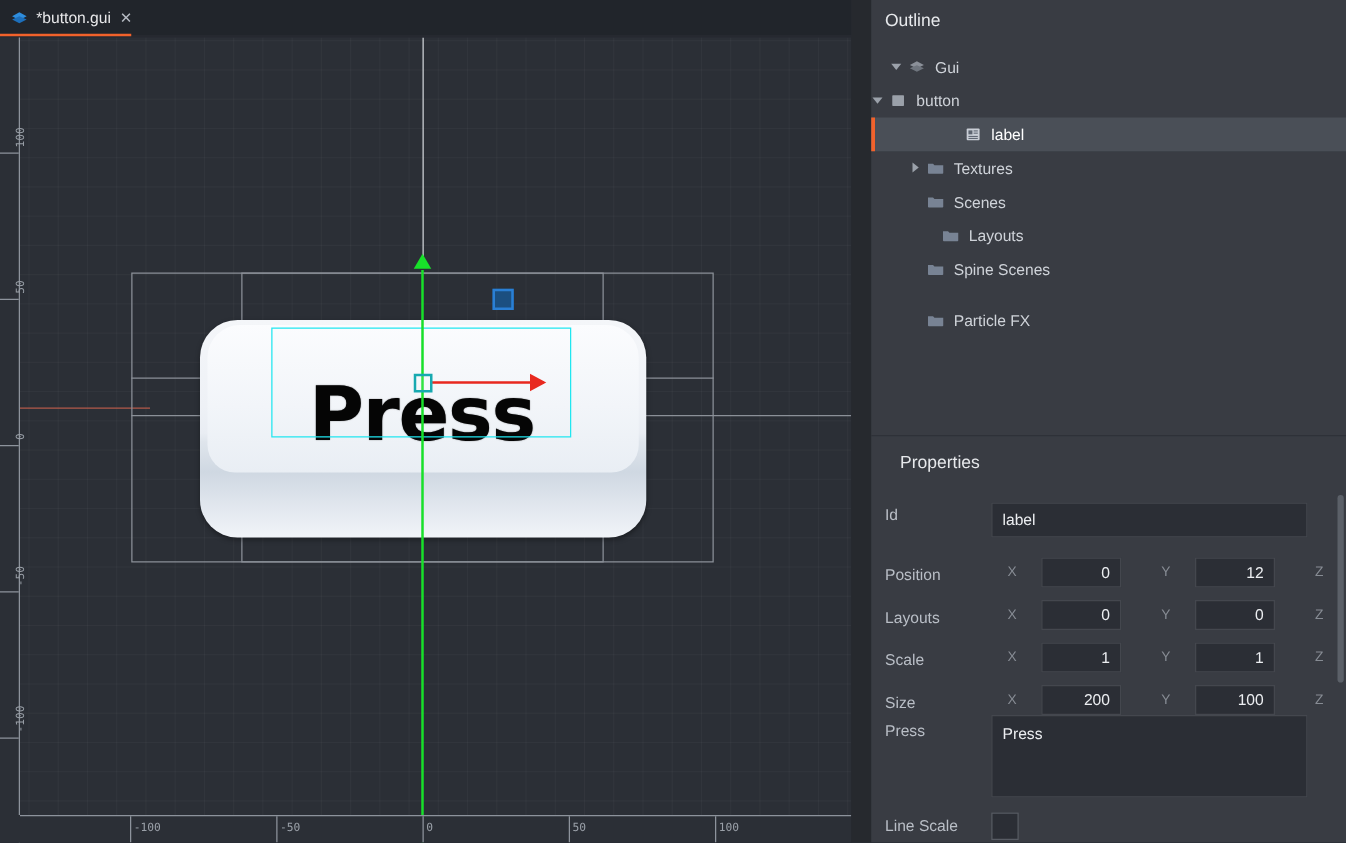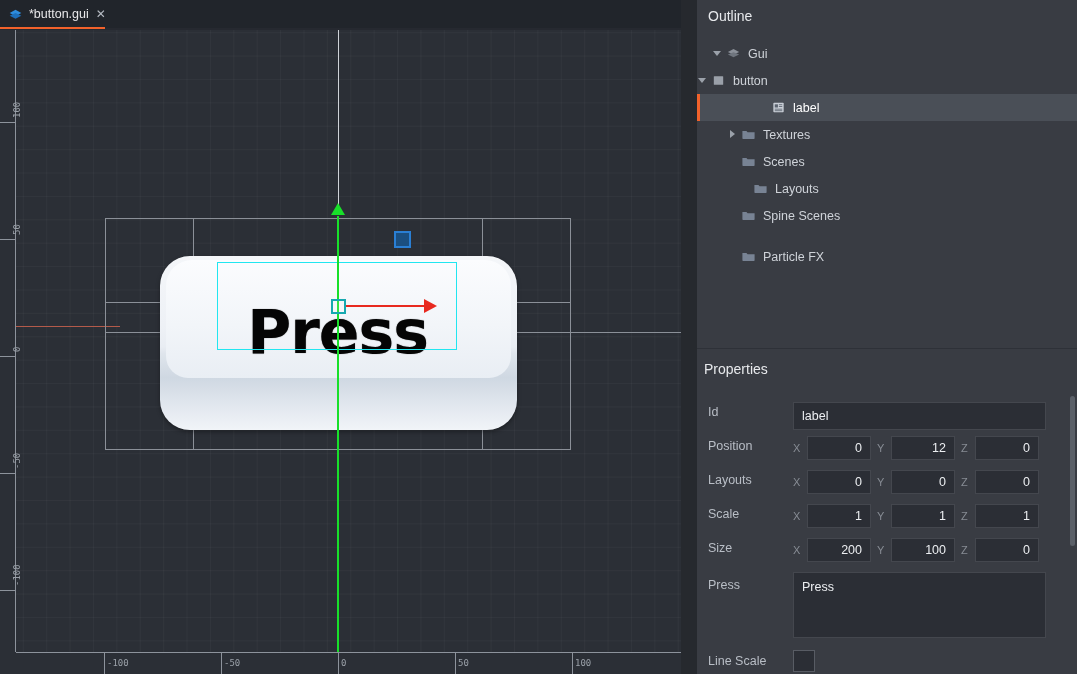--- a/index.html
+++ b/index.html
@@ -104,21 +104,21 @@
 
   
   .props{position:absolute;left:0;width:380px;}
   .prow{position:relative;display:flex;align-items:flex-start;}
   .plabel{width:96px;flex:0 0 96px;color:#b9bec6;font-size:12.5px;padding-left:11px;box-sizing:border-box;line-height:20px;}
   .pfield{background:#2b2e35;border:1px solid #44474e;box-sizing:border-box;color:#eceef1;font-size:12.5px;}
   .ptext{height:28px;line-height:26px;padding:0 8px;}
   .axlabel{color:#878c94;font-size:11px;width:14px;flex:0 0 14px;line-height:24px;text-align:left;}
   .numfield{height:24px;line-height:22px;width:64px;flex:0 0 64px;text-align:right;padding:0 8px;
             background:#2b2e35;border:1px solid #44474e;box-sizing:border-box;color:#eceef1;font-size:12.5px;}
-  .xyzrow{display:flex;align-items:flex-start;gap:0;}
+  .xyzrow{display:flex;align-items:flex-end;gap:13px;}
   .xyzrow .gap{width:6px;flex:0 0 6px;}
   .ptextarea{height:66px;padding:6px 8px;line-height:16px;}
   .pcheck{width:22px;height:22px;background:#2b2e35;border:1px solid #585c64;box-sizing:border-box;}
 
   .vscroll{position:absolute;right:0;width:5px;background:#5b6068;border-radius:3px;}
 </style>
 </head>
 <body>
 
 <div class="app">
@@ -286,21 +286,21 @@
           <svg width="15" height="15" viewBox="0 0 16 16">
             <path d="M1.5 4.2h4.3l1.2 1.3h7.5v6.6a.7.7 0 0 1-.7.7H2.2a.7.7 0 0 1-.7-.7z" fill="#788394"></path>
           </svg>
         </span>
         <span class="tlabel">Particle FX</span>
       </div>
     </div>
 
     <div class="panel-divider" style="left:0;top:348px;width:380px;"></div>
 
-    <div class="panel-title" style="left:7px;top:361px;">Properties</div>
+    <div class="panel-title" style="left:23px;top:361px;">Properties</div>
 
     <div class="props" style="top:402px;">
 
       <div class="prow" style="height:34px;">
         <span class="plabel">Id</span>
         <span class="pfield ptext" style="width:253px;">label</span>
       </div>
 
       <div class="prow xyzrow" style="height:34px;">
         <span class="plabel">Position</span>

